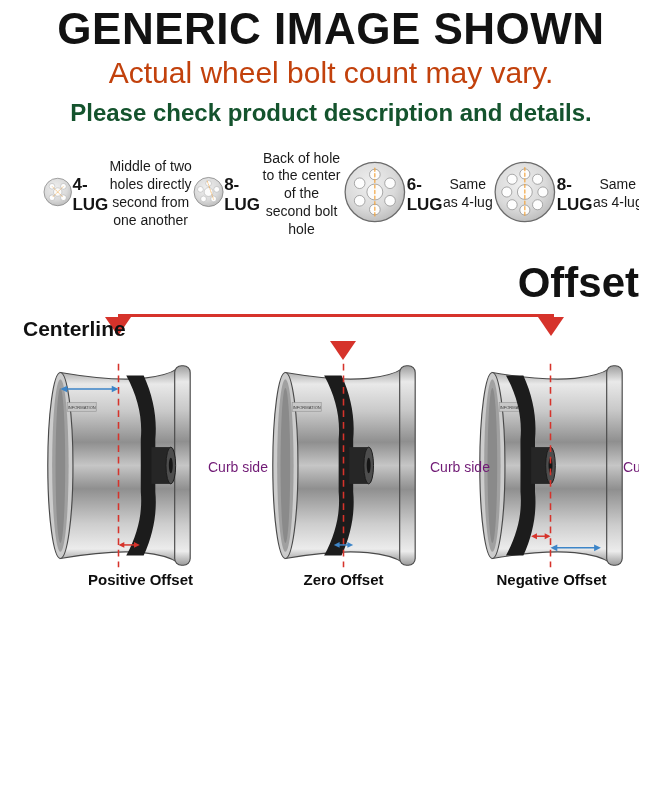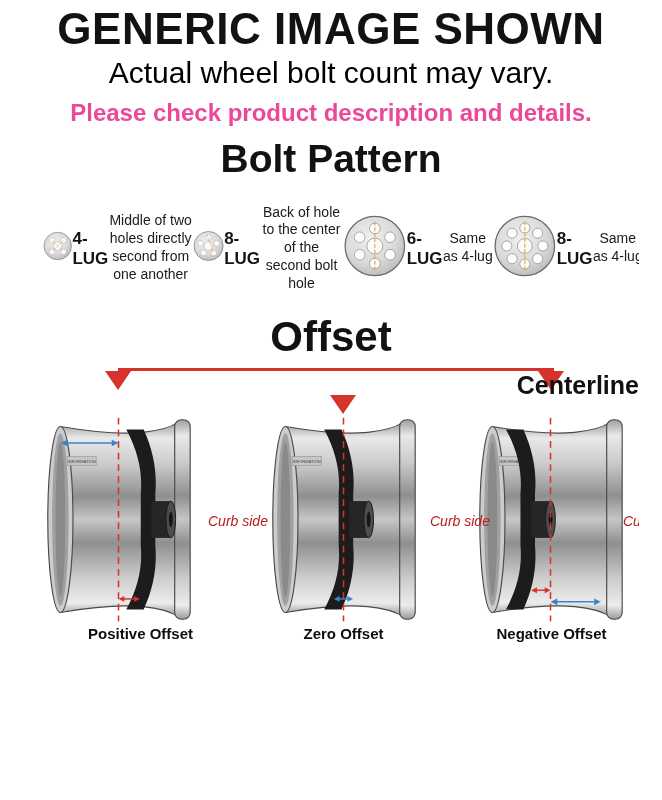--- a/index.html
+++ b/index.html
@@ -1,45 +1,45 @@
 <!DOCTYPE html>
 <html><head>
 <meta charset="utf-8">
 <style>
   * { margin:0; padding:0; box-sizing:border-box; }
   html,body { background:#ffffff; }
   body { font-family:"Liberation Sans", sans-serif; color:#141414; }
   .page { width:616px; height:800px; position:relative; background:#fff; overflow:hidden; margin:0 auto; }
 
   .h-title { text-align:center; font-size:44px; font-weight:700; letter-spacing:0.5px; padding-top:5px; line-height:1.08; color:#121212; }
-  .h-sub   { text-align:center; font-size:30px; font-weight:400; margin-top:3px; color:#000000; }
-  .h-note  { text-align:center; font-size:24px; font-weight:700; margin-top:9px; color:#ec4899; }
+  .h-sub   { text-align:center; font-size:30px; font-weight:400; margin-top:3px; color:#c2410c; }
+  .h-note  { text-align:center; font-size:24px; font-weight:700; margin-top:9px; color:#14532d; }
 
   .bp-title { text-align:center; font-size:39px; font-weight:700; margin-top:10px; color:#121212; }
   .bp-row { display:flex; justify-content:space-between; padding:8px 20px 0 20px; }
   .bp-item { width:150px; display:flex; flex-direction:row; align-items:center; }
   .lug-svg { width:114px; height:114px; display:block; }
   .bp-label { font-size:17px; font-weight:700; margin-top:7px; }
   .bp-desc { font-size:14px; margin-top:5px; text-align:center; max-width:112px; line-height:1.27; color:#1a1a1a; }
 
-  .offset-title { text-align:center; font-size:42px; font-weight:700; margin-top:10px; color:#121212; }
+  .offset-title { text-align:right; font-size:42px; font-weight:700; margin-top:10px; color:#121212; }
 
   .offset-area { position:relative; height:302px; }
   .red-line { position:absolute; left:95px; top:7px; width:436px; height:3px; background:#d6332b; }
   .tri { position:absolute; width:0; height:0; border-left:13px solid transparent; border-right:13px solid transparent; border-top:19px solid #d6332b; }
   .tri-left { left:82px; top:10px; }
   .tri-right { left:515px; top:10px; }
   .tri-middle { left:307px; top:34px; }
-  .centerline-label { position:absolute; left:0; right:0; top:10px; text-align:right; font-size:25px; font-weight:600; color:#111; }
+  .centerline-label { position:absolute; left:0; right:0; top:10px; text-align:left; font-size:21px; font-weight:600; color:#111; }
 
   .wheel-svg { position:absolute; width:155px; height:205px; top:56px; }
   .wheel-1 { left:18px; }
   .wheel-2 { left:243px; }
   .wheel-3 { left:450px; }
-  .curb { position:absolute; font-size:14px; color:#b91c1c; top:152px; white-space:nowrap;font-style:italic; }
+  .curb { position:absolute; font-size:14px; color:#701a75; top:152px; white-space:nowrap; }
   .curb-1 { left:185px; }
   .curb-2 { left:407px; }
   .curb-3 { left:600px; }
   .wheel-label { position:absolute; top:264px; width:175px; text-align:center; font-size:15px; font-weight:700; color:#0d0d0d; }
   .wl-1 { left:30px; }
   .wl-2 { left:233px; }
   .wl-3 { left:441px; }
 
   .dashline { stroke:#f2a33c; stroke-width:2.2; stroke-dasharray:6 4.5; fill:none; stroke-linecap:round; }
   .hole { fill:#fdfdfd; stroke:#8f8f8f; stroke-width:1.4; }
@@ -51,21 +51,20 @@
 </style>
 </head>
 <body>
 
 <div class="page">
 
   <div class="h-title">GENERIC IMAGE SHOWN</div>
   <div class="h-sub">Actual wheel bolt count may vary.</div>
   <div class="h-note">Please check product description and details.</div>
 
-  <div class="bp-title">Bolt Pattern</div>
 
   <div class="bp-row">
 
     <div class="bp-item">
       <svg class="lug-svg" viewBox="0 0 120 120">
         <defs>
           <radialGradient id="face4" cx="42%" cy="36%" r="78%">
             <stop offset="0%" stop-color="#efefef"></stop>
               <stop offset="55%" stop-color="#dadada"></stop>
             <stop offset="85%" stop-color="#bdbdbd"></stop>

